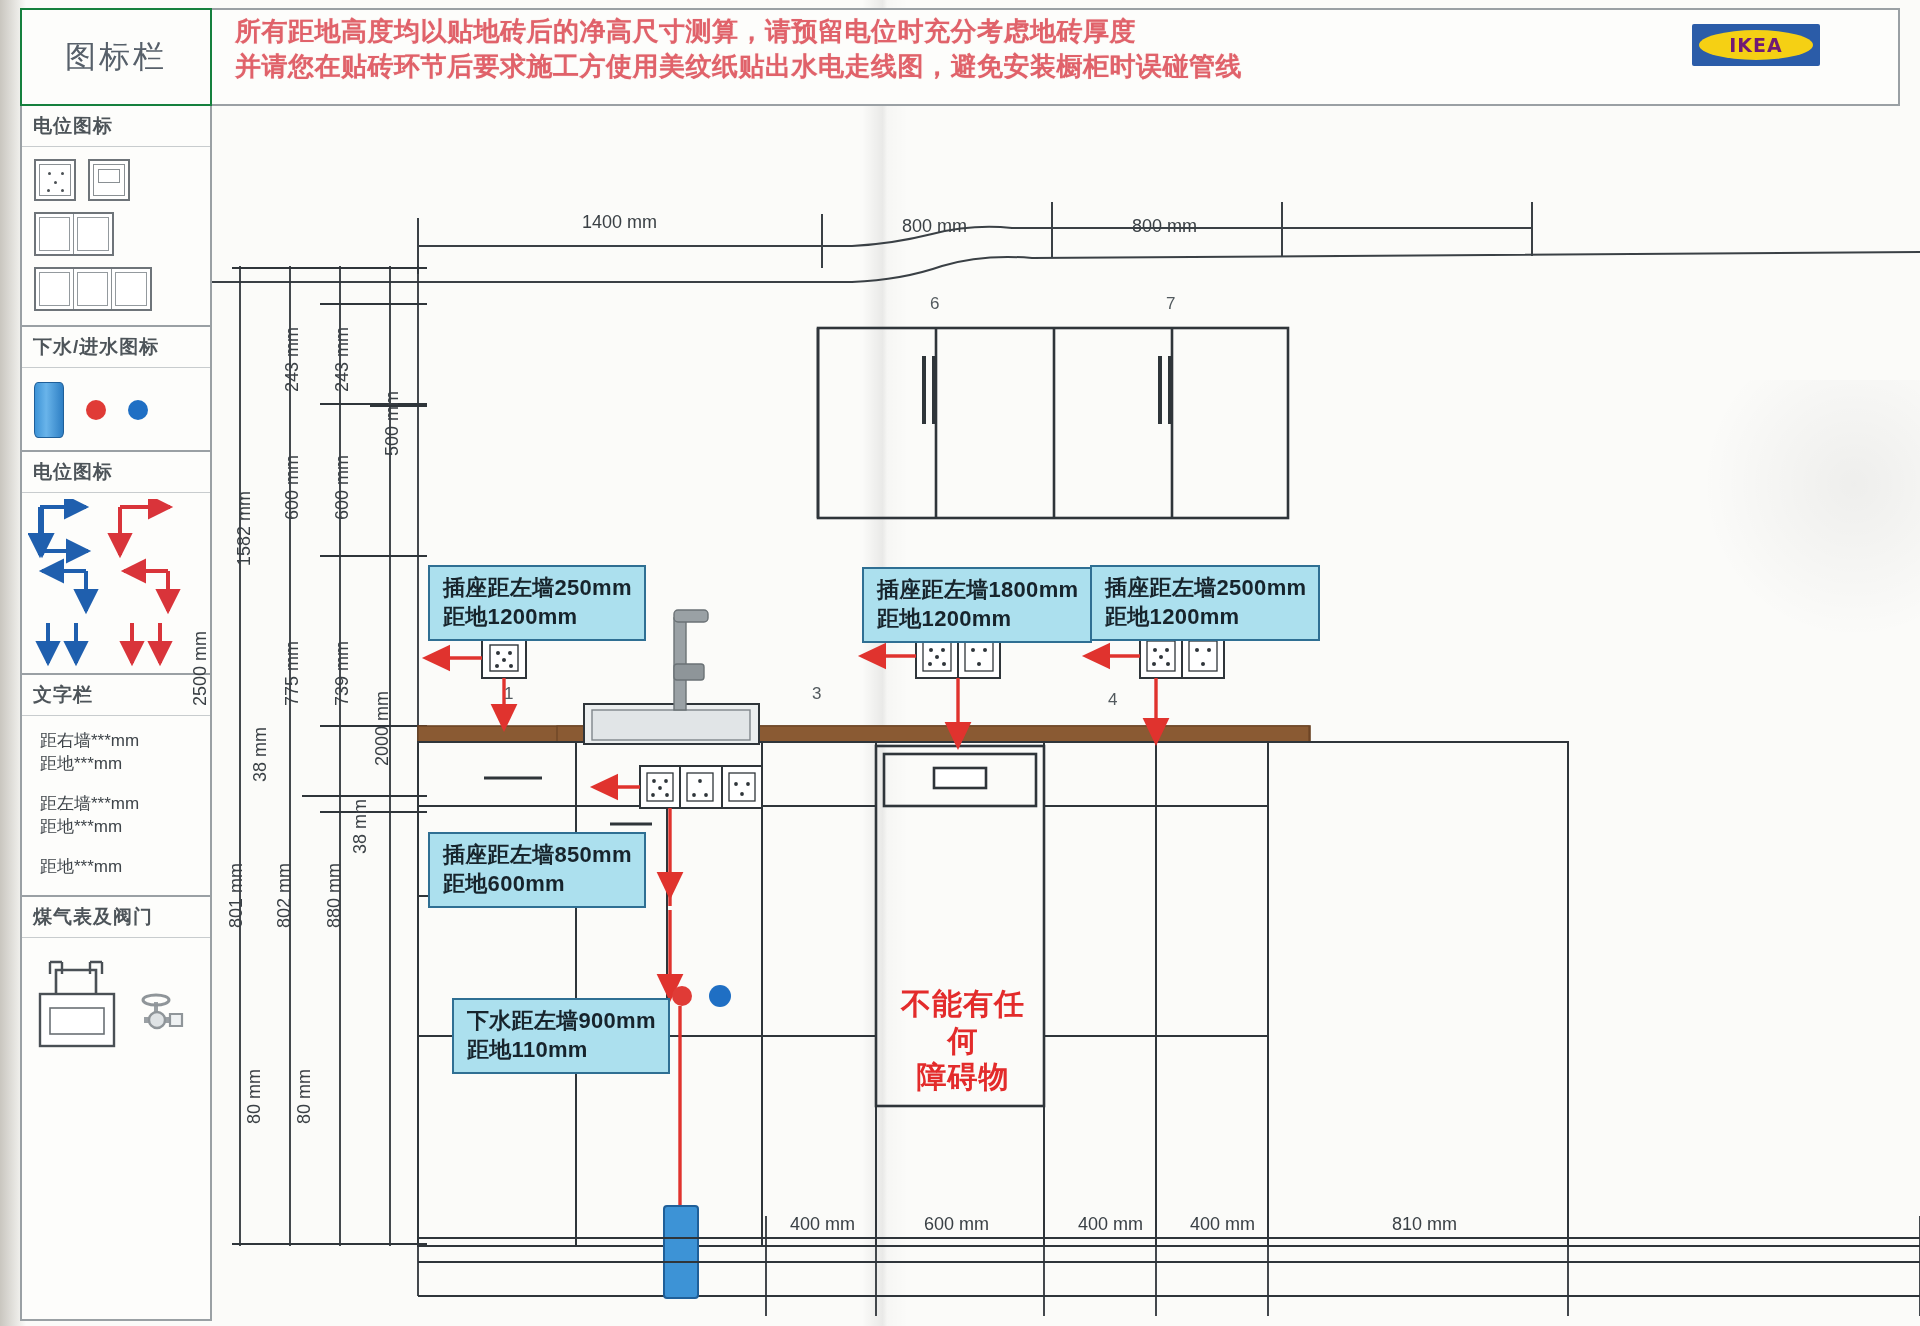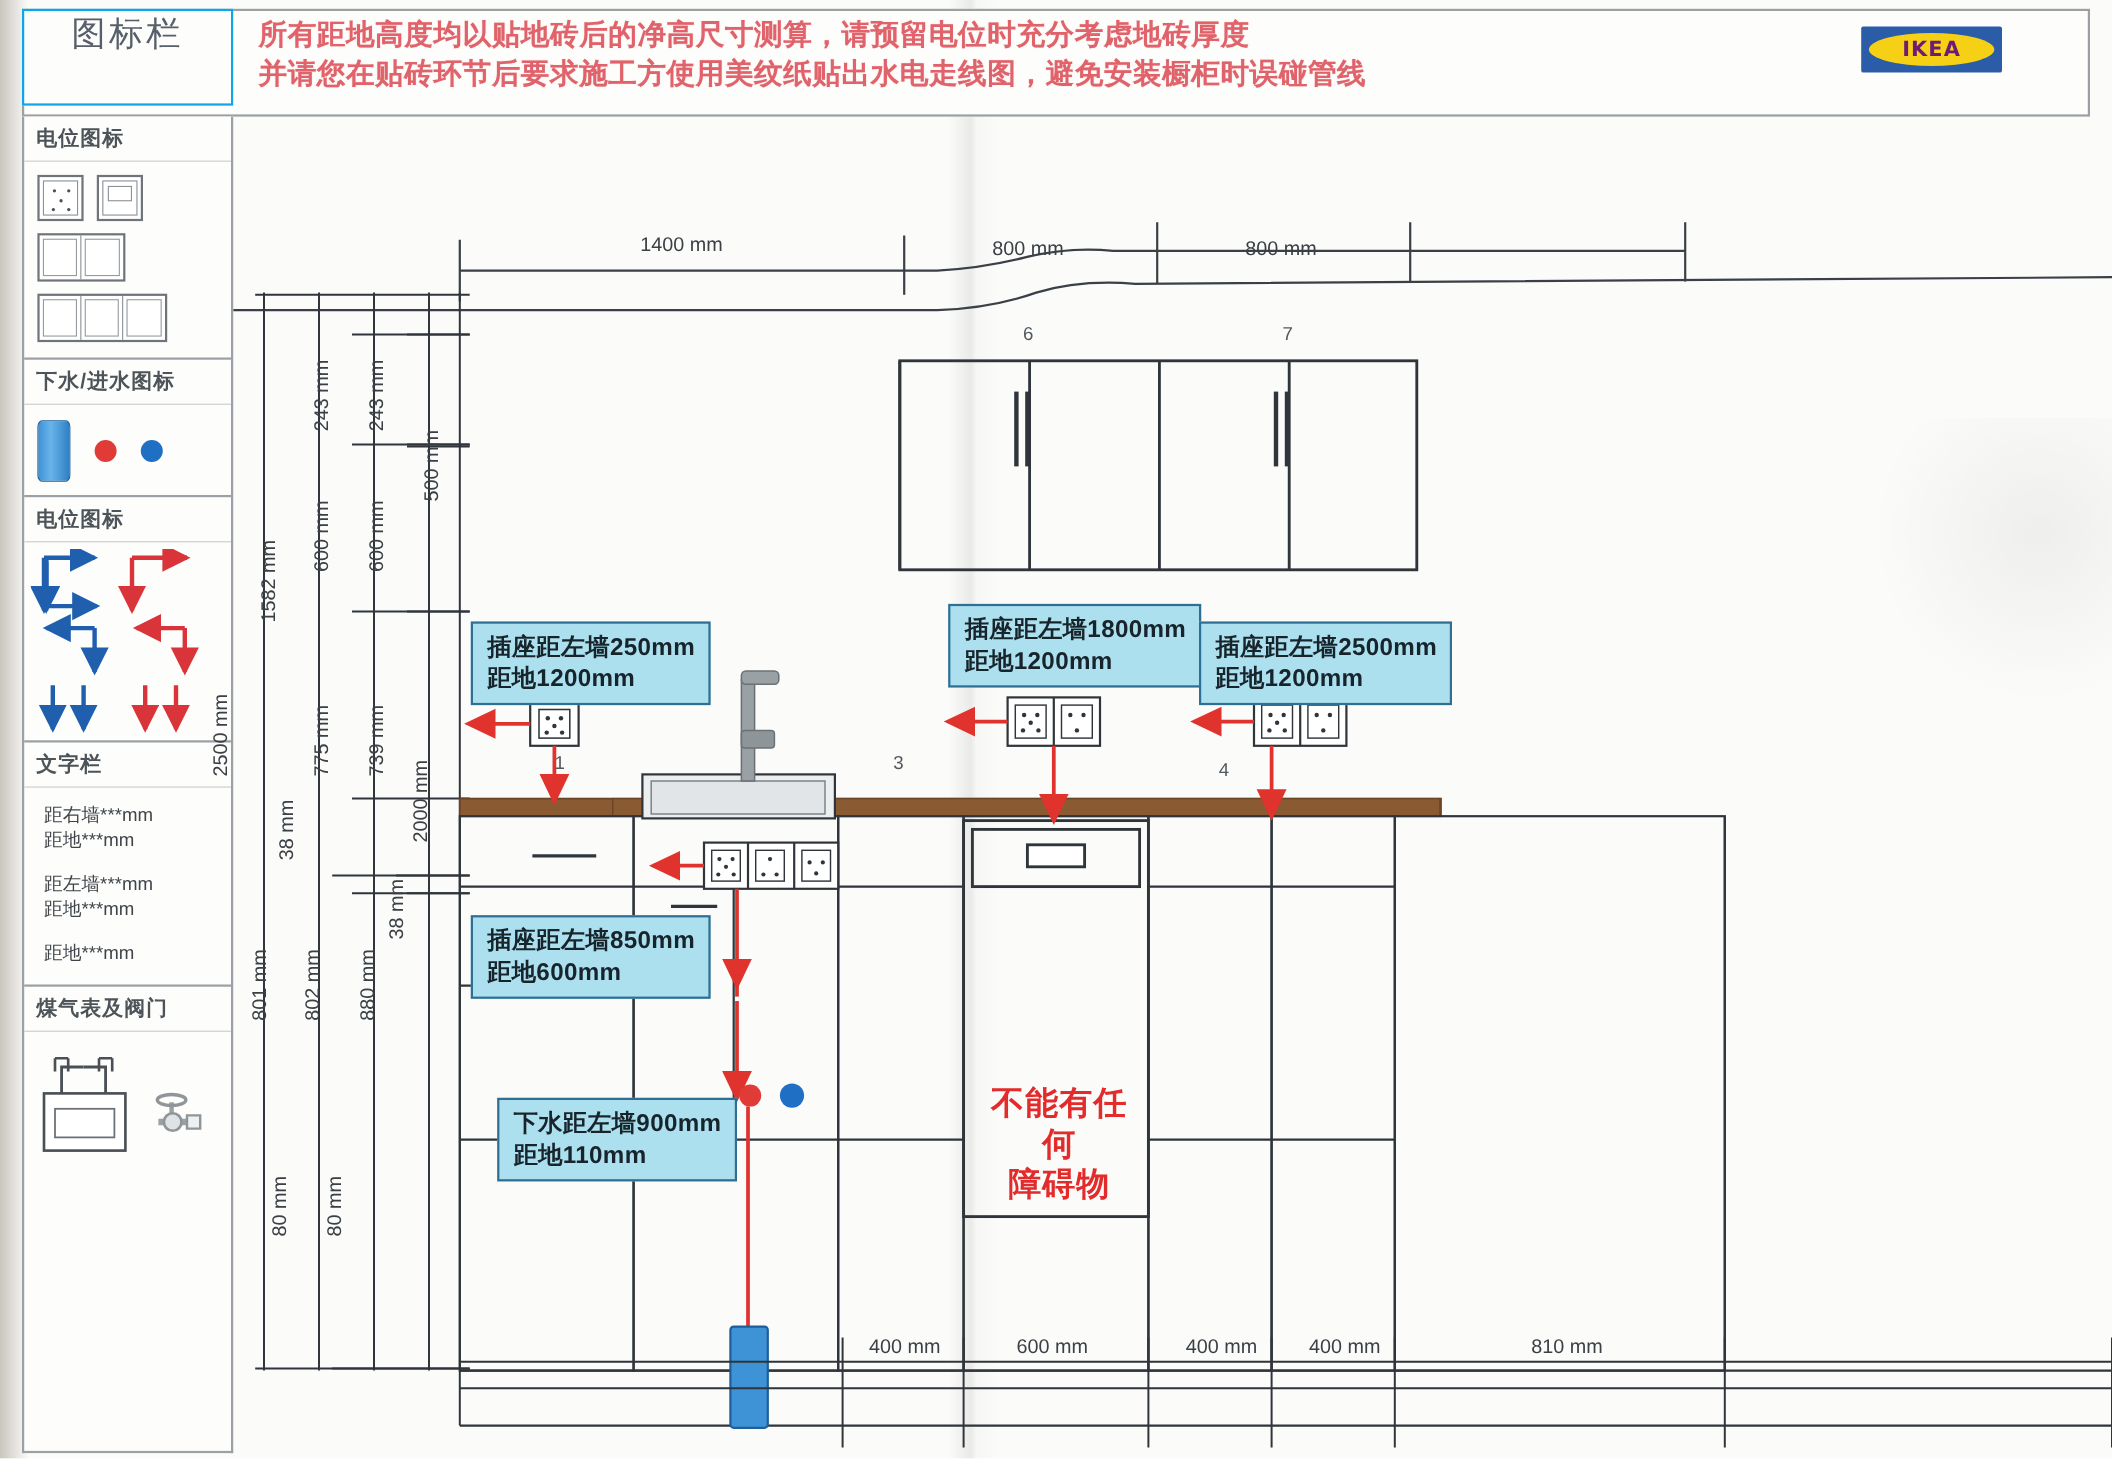--- a/index.html
+++ b/index.html
@@ -22,23 +22,23 @@
   .fold {
     position: absolute; pointer-events: none;
     background: linear-gradient(90deg, rgba(0,0,0,0.00), rgba(0,0,0,0.07) 45%, rgba(0,0,0,0.02) 55%, rgba(0,0,0,0.00));
   }
   
   #header-band {
     position: absolute; left: 20px; top: 8px; width: 1880px; height: 98px;
     border: 2px solid #9aa0a4; background: #fdfdfb;
   }
   #legend-title-cell {
-    position: absolute; left: 20px; top: 8px; width: 192px; height: 88px;
-    border: 2px solid #0ea5e9; background: #fdfdfb;
-    display: flex; justify-content: center;
+    position: absolute; left: 20px; top: 8px; width: 192px; height: 98px;
+    border: 2px solid #15803d; background: #fdfdfb;
+    display: flex; align-items: center; justify-content: center;
   }
   #legend-title-cell span {
     font-size: 31px; color: #57606a; letter-spacing: 3px; font-weight: 500;
   }
   #warning-text {
     position: absolute; left: 235px; top: 14px; width: 1430px;
     color: #e0626a; font-size: 26px; line-height: 1.36; font-weight: 700;
     letter-spacing: 0.5px; text-shadow: 0 0 1px rgba(224,98,106,.4);
   }
   #ikea-logo {
@@ -559,21 +559,21 @@
     <div class="dim vert" style="left:62px;top:822px;transform:rotate(-90deg);">802 mm</div>
     <div class="dim vert" style="left:112px;top:822px;transform:rotate(-90deg);">880 mm</div>
     <div class="dim vert" style="left:32px;top:1018px;transform:rotate(-90deg);">80 mm</div>
     <div class="dim vert" style="left:82px;top:1018px;transform:rotate(-90deg);">80 mm</div>
 
     <div class="callout" style="left:216px;top:459px;">
       <div>插座距左墙250mm</div>
       <div>距地1200mm</div>
     </div>
 
-    <div class="callout" style="left:650px;top:443px;">
+    <div class="callout" style="left:650px;top:461px;">
       <div>插座距左墙1800mm</div>
       <div>距地1200mm</div>
     </div>
 
     <div class="callout" style="left:878px;top:459px;">
       <div>插座距左墙2500mm</div>
       <div>距地1200mm</div>
     </div>
 
     <div class="callout" style="left:216px;top:726px;">

